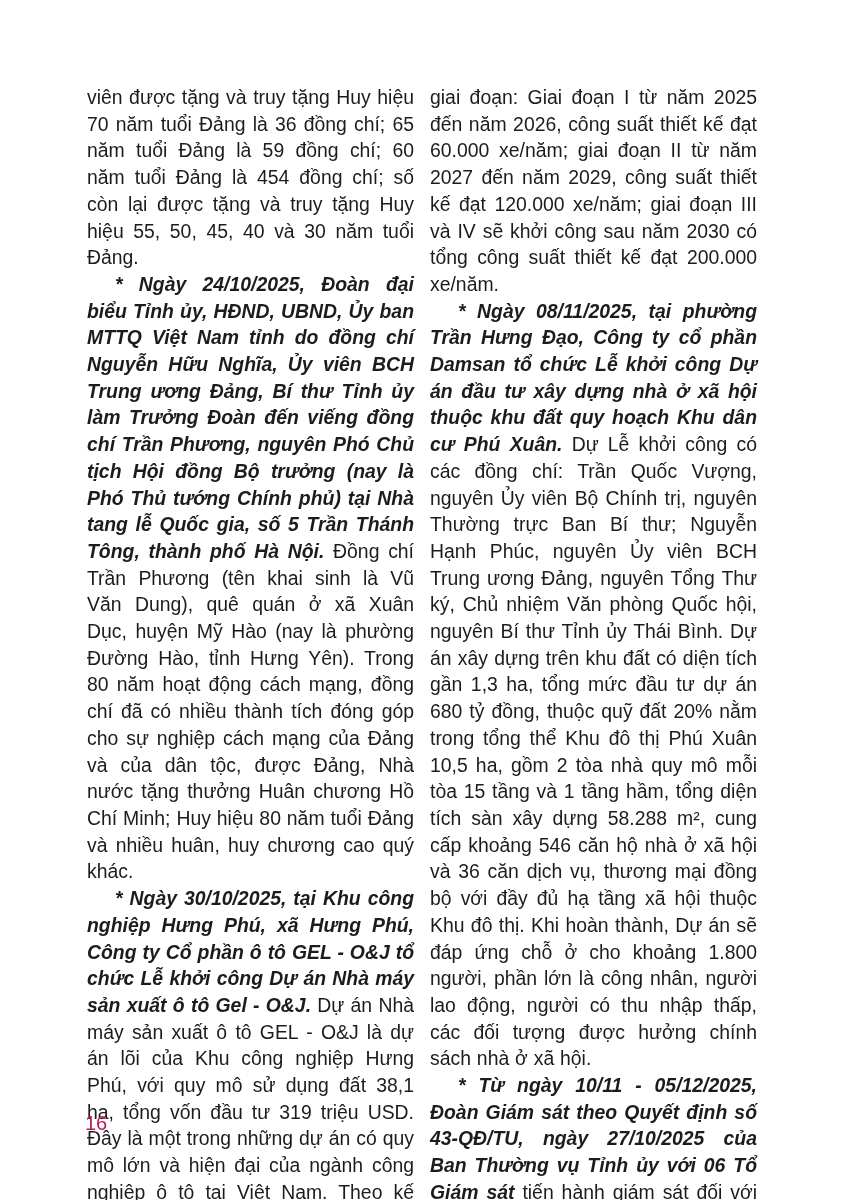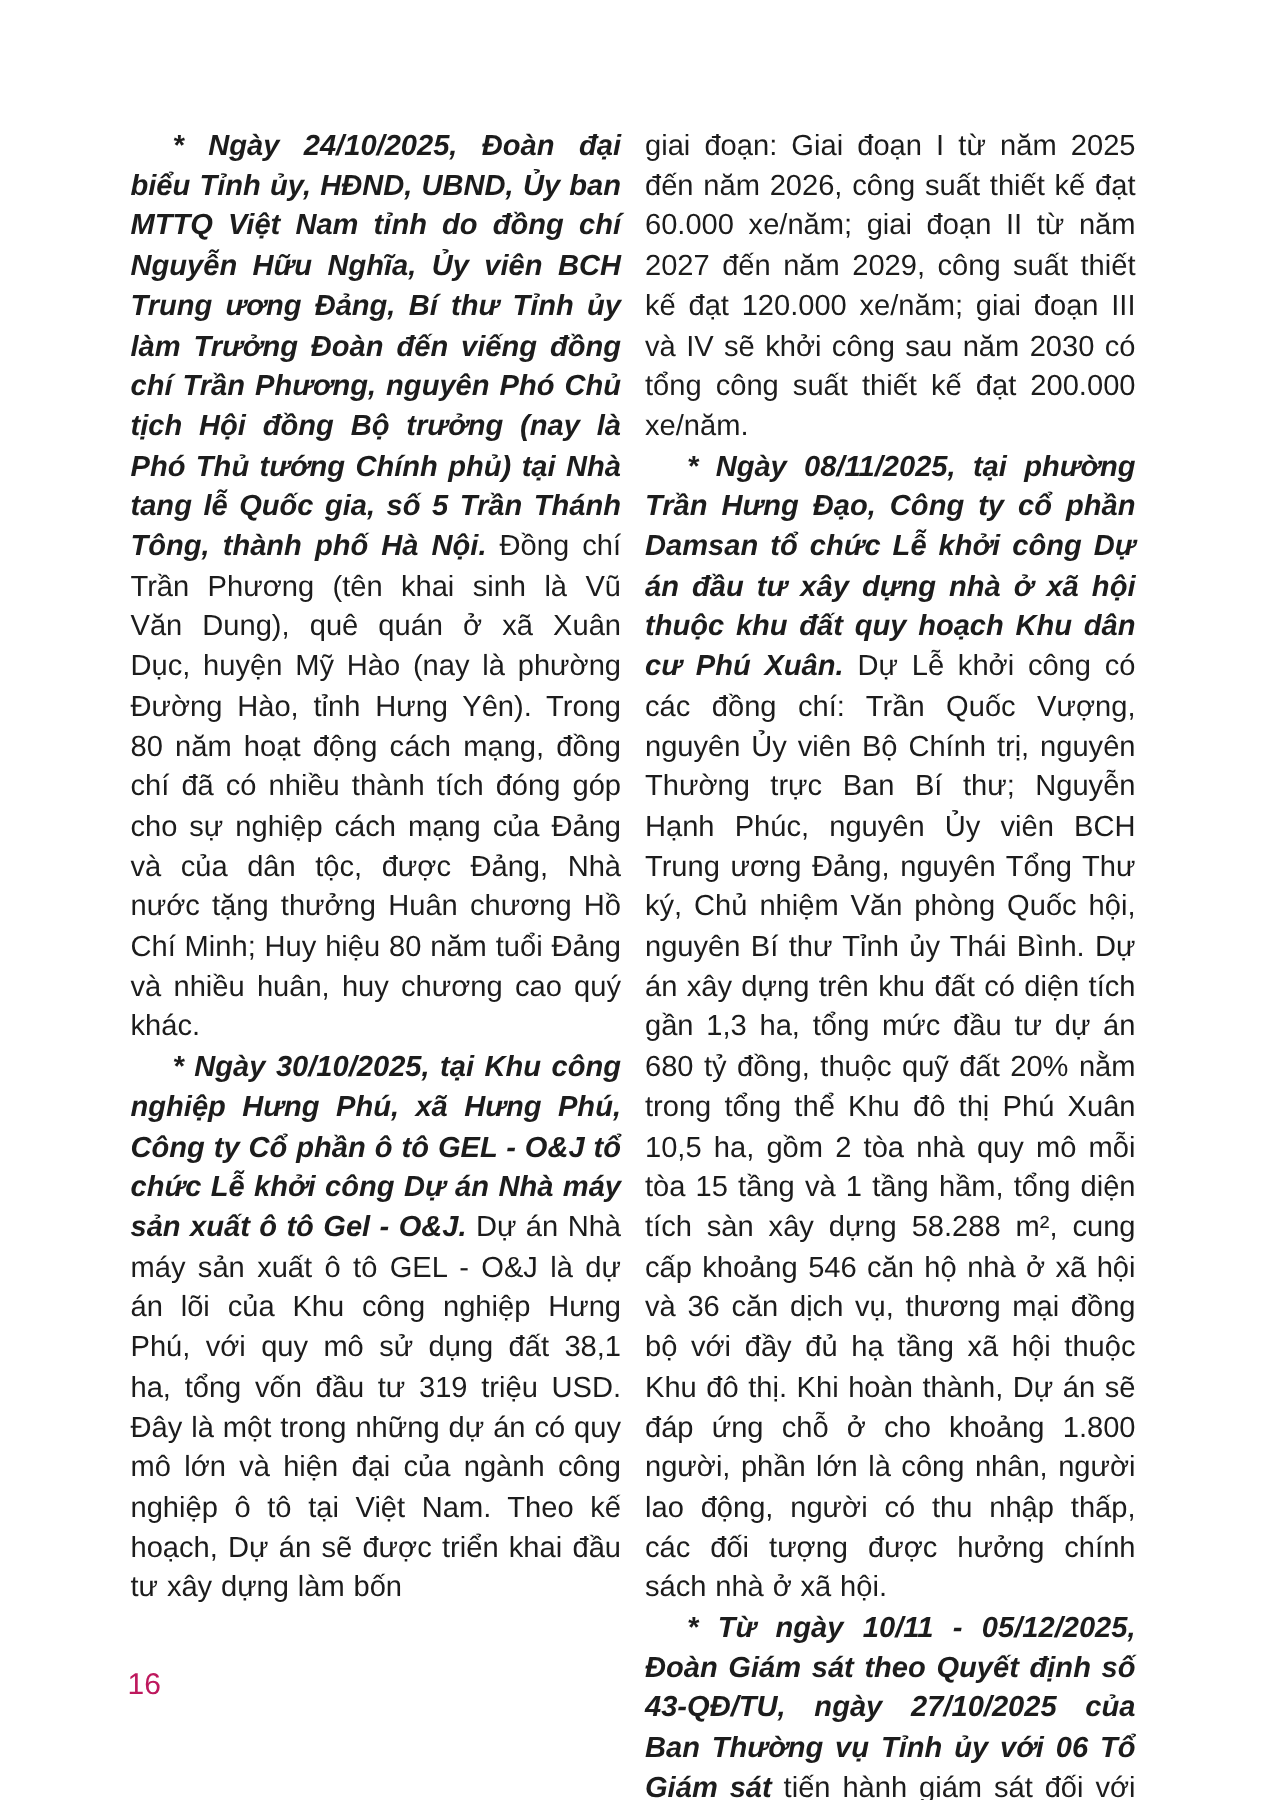--- a/index.html
+++ b/index.html
@@ -53,20 +53,21 @@
     font-size: 20px;
     line-height: 26px;
     color: #be185d;
   }
 </style>
 </head>
 <body>
 
 <div class="page">
   <div class="text-column col-left">
+      <p class=""><span class="run-regular">viên được tặng và truy tặng Huy hiệu 70 năm tuổi Đảng là 36 đồng chí; 65 năm tuổi Đảng là 59 đồng chí; 60 năm tuổi Đảng là 454 đồng chí; số còn lại được tặng và truy tặng Huy hiệu 55, 50, 45, 40 và 30 năm tuổi Đảng.</span></p>
       <p class="indent"><span class="run-bold-italic">* Ngày 24/10/2025, Đoàn đại biểu Tỉnh ủy, HĐND, UBND, Ủy ban MTTQ Việt Nam tỉnh do đồng chí Nguyễn Hữu Nghĩa, Ủy viên BCH Trung ương Đảng, Bí thư Tỉnh ủy làm Trưởng Đoàn đến viếng đồng chí Trần Phương, nguyên Phó Chủ tịch Hội đồng Bộ trưởng (nay là Phó Thủ tướng Chính phủ) tại Nhà tang lễ Quốc gia, số 5 Trần Thánh Tông, thành phố Hà Nội.</span><span class="run-regular"> Đồng chí Trần Phương (tên khai sinh là Vũ Văn Dung), quê quán ở xã Xuân Dục, huyện Mỹ Hào (nay là phường Đường Hào, tỉnh Hưng Yên). Trong 80 năm hoạt động cách mạng, đồng chí đã có nhiều thành tích đóng góp cho sự nghiệp cách mạng của Đảng và của dân tộc, được Đảng, Nhà nước tặng thưởng Huân chương Hồ Chí Minh; Huy hiệu 80 năm tuổi Đảng và nhiều huân, huy chương cao quý khác.</span></p>
       <p class="indent"><span class="run-bold-italic">* Ngày 30/10/2025, tại Khu công nghiệp Hưng Phú, xã Hưng Phú, Công ty Cổ phần ô tô GEL - O&amp;J tổ chức Lễ khởi công Dự án Nhà máy sản xuất ô tô Gel - O&amp;J.</span><span class="run-regular"> Dự án Nhà máy sản xuất ô tô GEL - O&amp;J là dự án lõi của Khu công nghiệp Hưng Phú, với quy mô sử dụng đất 38,1 ha, tổng vốn đầu tư 319 triệu USD. Đây là một trong những dự án có quy mô lớn và hiện đại của ngành công nghiệp ô tô tại Việt Nam. Theo kế hoạch, Dự án sẽ được triển khai đầu tư xây dựng làm bốn</span></p>
     </div>
   <div class="text-column col-right">
       <p class=""><span class="run-regular">giai đoạn: Giai đoạn I từ năm 2025 đến năm 2026, công suất thiết kế đạt 60.000 xe/năm; giai đoạn II từ năm 2027 đến năm 2029, công suất thiết kế đạt 120.000 xe/năm; giai đoạn III và IV sẽ khởi công sau năm 2030 có tổng công suất thiết kế đạt 200.000 xe/năm.</span></p>
       <p class="indent"><span class="run-bold-italic">* Ngày 08/11/2025, tại phường Trần Hưng Đạo, Công ty cổ phần Damsan tổ chức Lễ khởi công Dự án đầu tư xây dựng nhà ở xã hội thuộc khu đất quy hoạch Khu dân cư Phú Xuân.</span><span class="run-regular"> Dự Lễ khởi công có các đồng chí: Trần Quốc Vượng, nguyên Ủy viên Bộ Chính trị, nguyên Thường trực Ban Bí thư; Nguyễn Hạnh Phúc, nguyên Ủy viên BCH Trung ương Đảng, nguyên Tổng Thư ký, Chủ nhiệm Văn phòng Quốc hội, nguyên Bí thư Tỉnh ủy Thái Bình. Dự án xây dựng trên khu đất có diện tích gần 1,3 ha, tổng mức đầu tư dự án 680 tỷ đồng, thuộc quỹ đất 20% nằm trong tổng thể Khu đô thị Phú Xuân 10,5 ha, gồm 2 tòa nhà quy mô mỗi tòa 15 tầng và 1 tầng hầm, tổng diện tích sàn xây dựng 58.288 m², cung cấp khoảng 546 căn hộ nhà ở xã hội và 36 căn dịch vụ, thương mại đồng bộ với đầy đủ hạ tầng xã hội thuộc Khu đô thị. Khi hoàn thành, Dự án sẽ đáp ứng chỗ ở cho khoảng 1.800 người, phần lớn là công nhân, người lao động, người có thu nhập thấp, các đối tượng được hưởng chính sách nhà ở xã hội.</span></p>
       <p class="indent"><span class="run-bold-italic">* Từ ngày 10/11 - 05/12/2025, Đoàn Giám sát theo Quyết định số 43-QĐ/TU, ngày 27/10/2025 của Ban Thường vụ Tỉnh ủy với 06 Tổ Giám sát</span><span class="run-regular"> tiến hành giám sát đối với 31 tổ chức đảng và đảng</span></p>
     </div>
   <div class="page-number">16</div>
 </div>

